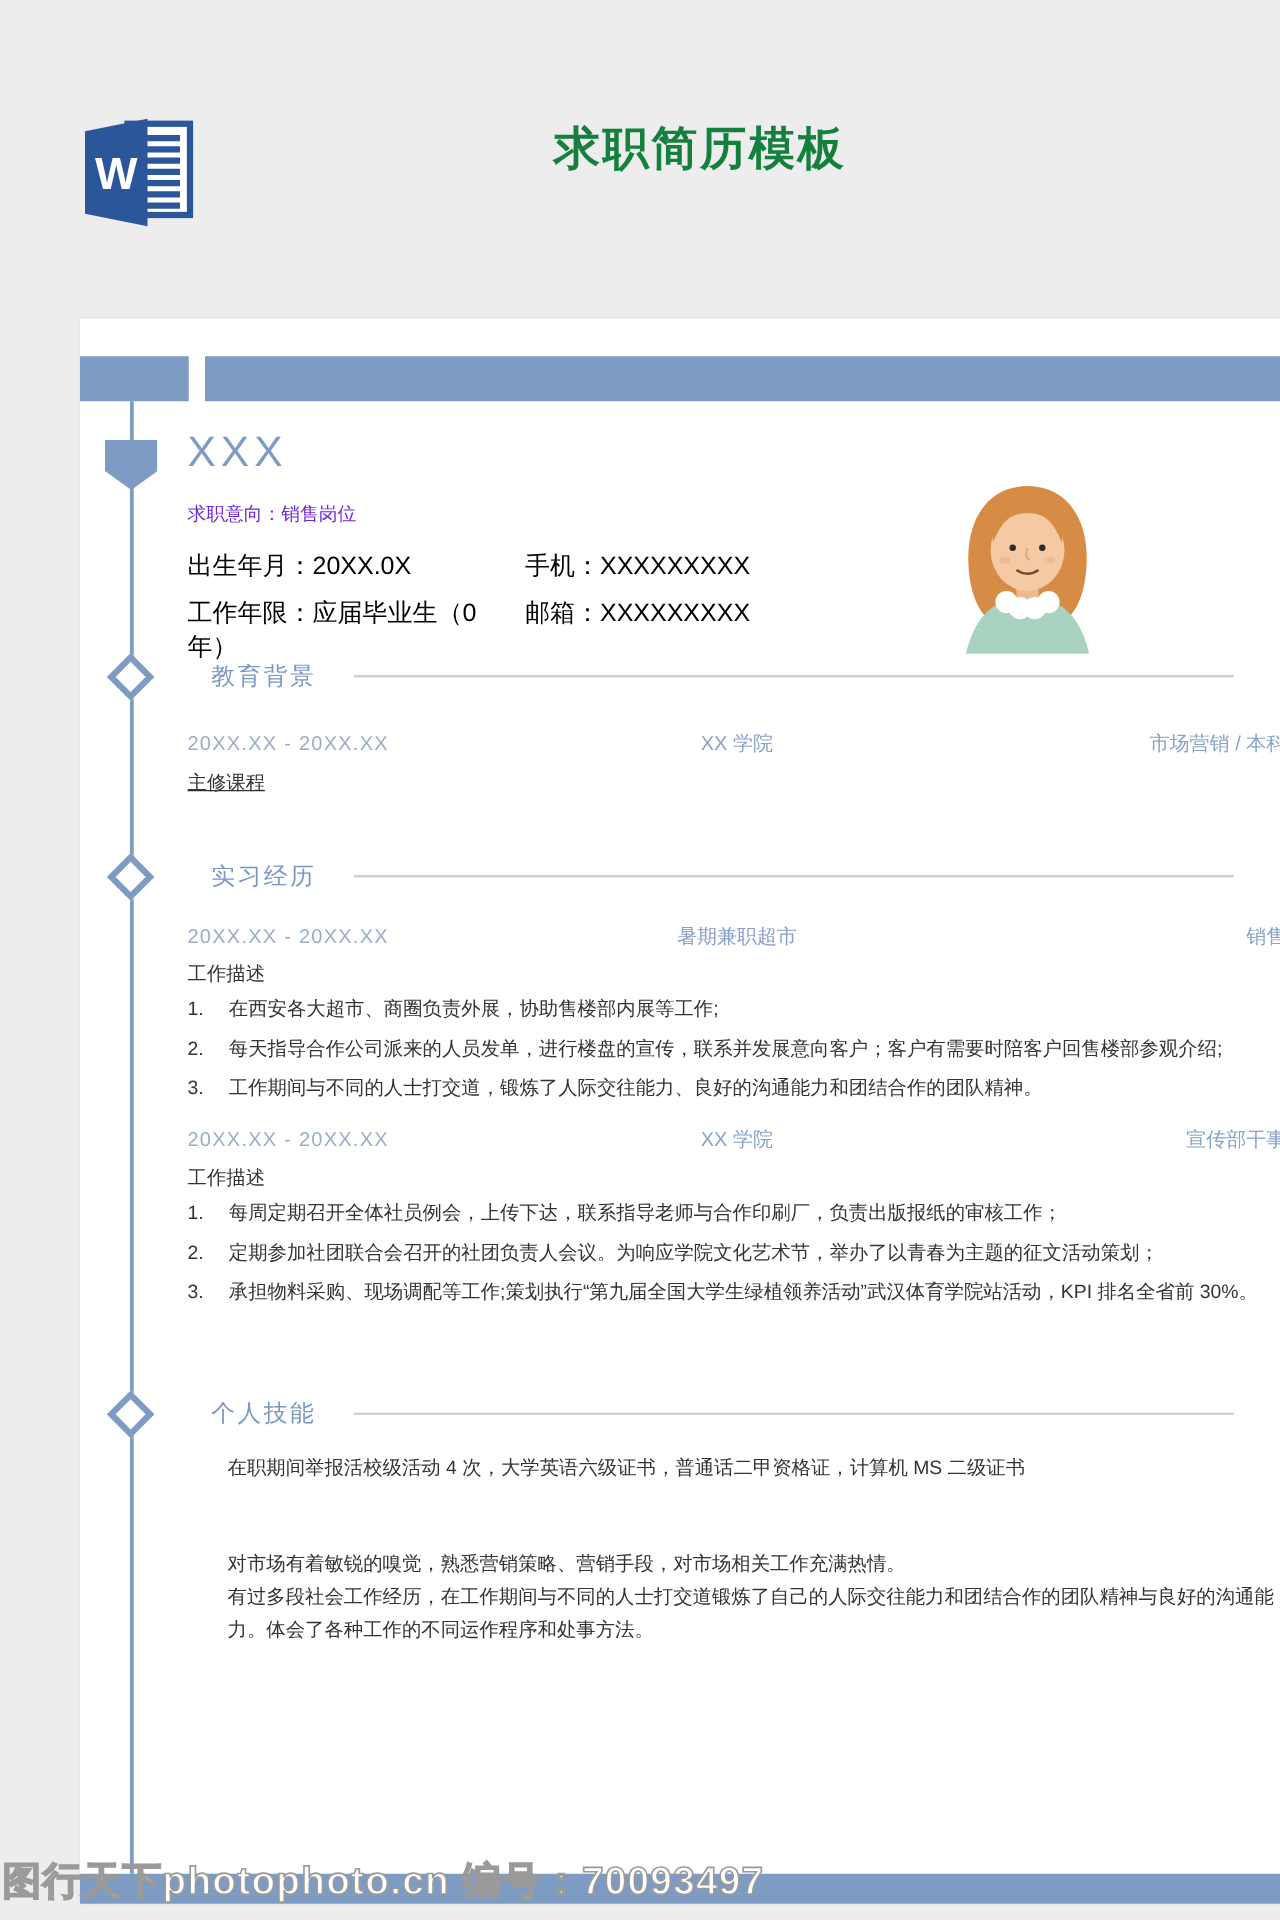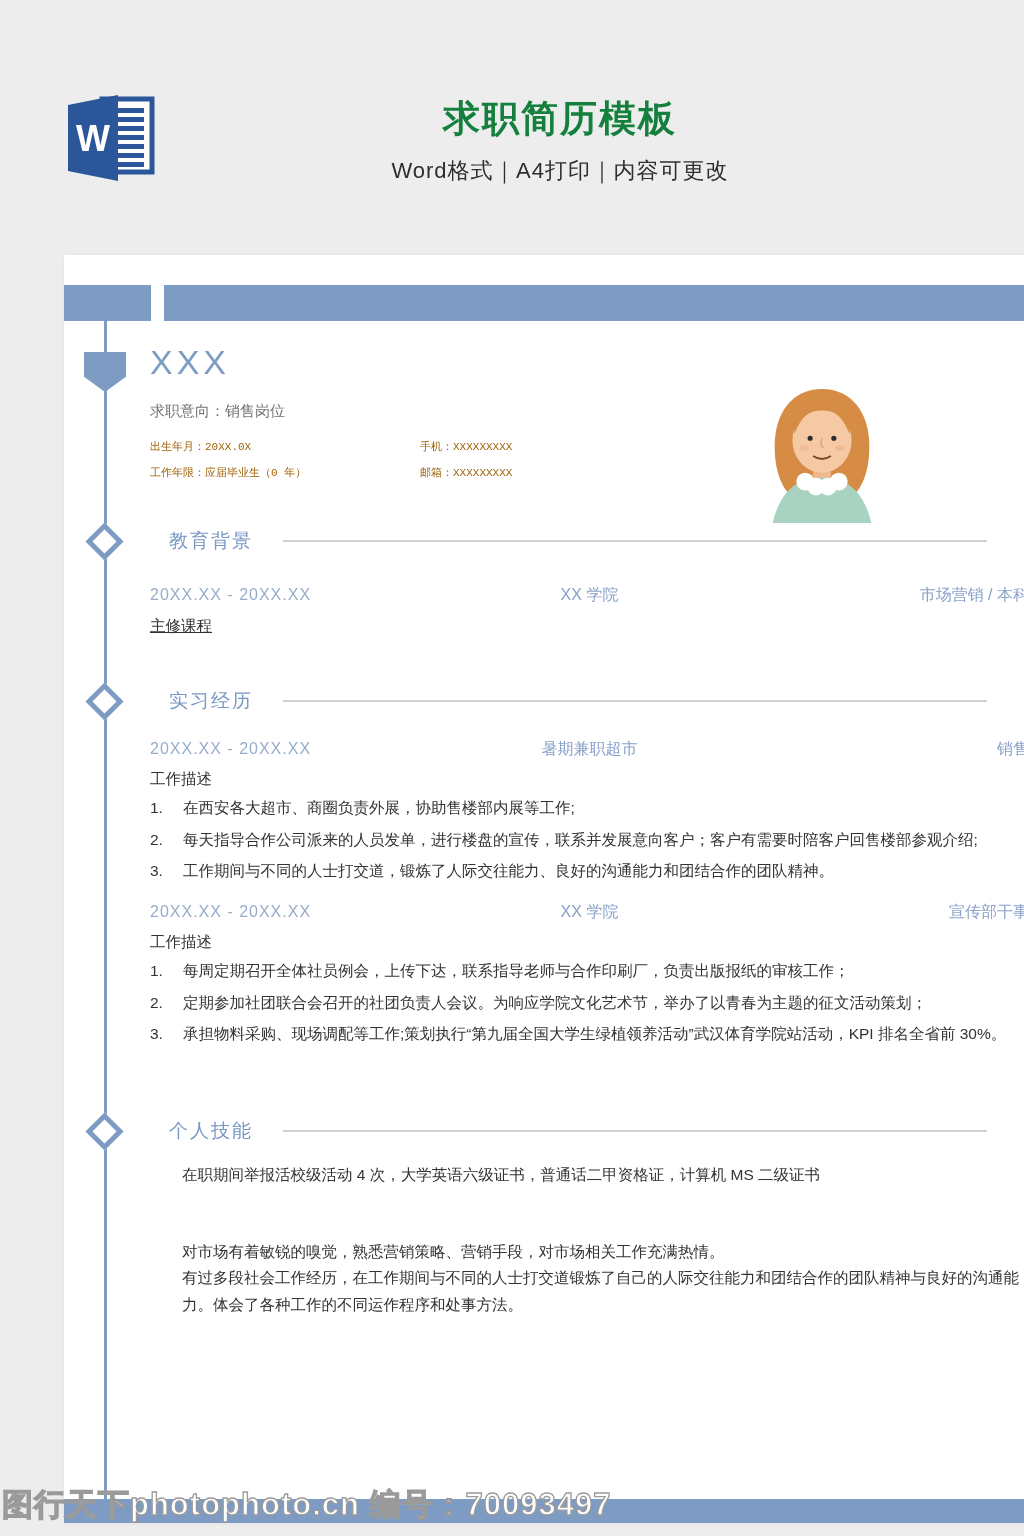--- a/index.html
+++ b/index.html
@@ -19,23 +19,23 @@
   .topbar-left{position:absolute;left:0;top:30px;width:87px;height:36px;background:#7e9cc3;}
   .topbar-main{position:absolute;left:100px;right:0;top:30px;height:36px;background:#7e9cc3;}
   .vline{position:absolute;left:40px;top:66px;width:3px;height:1178px;background:#7e9cc3;}
   .name-marker{position:absolute;left:20px;top:97px;width:42px;height:40px;background:#7e9cc3;
     clip-path:polygon(0 0,100% 0,100% 62%,50% 100%,0 62%);}
   .footer-bar{position:absolute;left:0;right:0;bottom:0;height:24px;background:#7e9cc3;}
 
   
   .profile{position:absolute;left:86px;top:88px;width:580px;}
   .name{font-size:34px;color:#7d9cc4;letter-spacing:4px;font-weight:400;}
-  .intention{margin-top:20px;font-size:15px;color:#737373;}
+  .intention{margin-top:20px;font-size:15px;color:#6d28d9;}
   .fields{margin-top:18px;display:grid;grid-template-columns:270px 1fr;row-gap:11px;
-    font-size:11px;color:#a16207;font-family:Liberation Mono, monospace;}
+    font-size:20px;color:#000000;}
   .avatar{position:absolute;left:688px;top:126px;width:140px;height:148px;}
 
   
   .sec{position:absolute;left:0;right:0;padding:0 33px 0 86px;box-sizing:border-box;}
   .sec-head{display:flex;align-items:center;height:28px;position:relative;}
   .diamond{position:absolute;left:-59px;top:1px;width:17px;height:17px;
     border:5px solid #7e9cc3;background:#fff;transform:rotate(45deg);}
   .sec-title{font-size:19px;color:#7897c3;letter-spacing:2px;margin-left:19px;}
   .sec-rule{flex:1;height:2px;background:#cfd3d8;margin-left:30px;margin-right:42px;}
 
@@ -82,21 +82,20 @@
       <rect x="50" y="38" width="32" height="5" fill="#2b579a"></rect>
       <rect x="50" y="47" width="32" height="5" fill="#2b579a"></rect>
       <rect x="50" y="56" width="32" height="5" fill="#2b579a"></rect>
       <rect x="50" y="65" width="32" height="5" fill="#2b579a"></rect>
       <rect x="50" y="74" width="32" height="5" fill="#2b579a"></rect>
       <polygon points="6,17 56,7 56,93 6,83" fill="#2b579a"></polygon>
       <text x="31" y="63" text-anchor="middle" font-size="36" font-weight="bold" fill="#ffffff" font-family="Liberation Sans, sans-serif">W</text>
     </svg>
   </div>
   <div class="promo-title">求职简历模板</div>
-  <div class="promo-sub">Word格式｜A4打印｜内容可更改</div>
 
   <div class="page">
     <div class="topbar-left"></div>
     <div class="topbar-main"></div>
     <div class="vline"></div>
     <div class="name-marker"></div>
     <div class="footer-bar"></div>
 
     <div class="profile">
       <div class="name">XXX</div>

